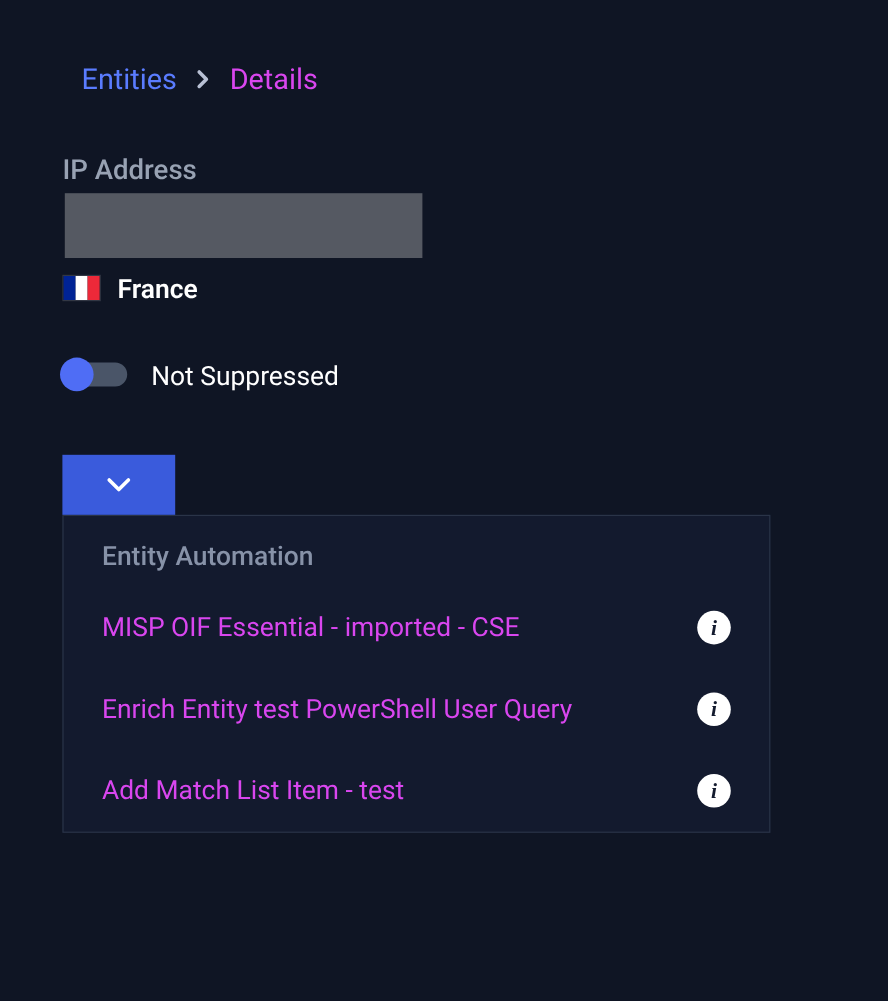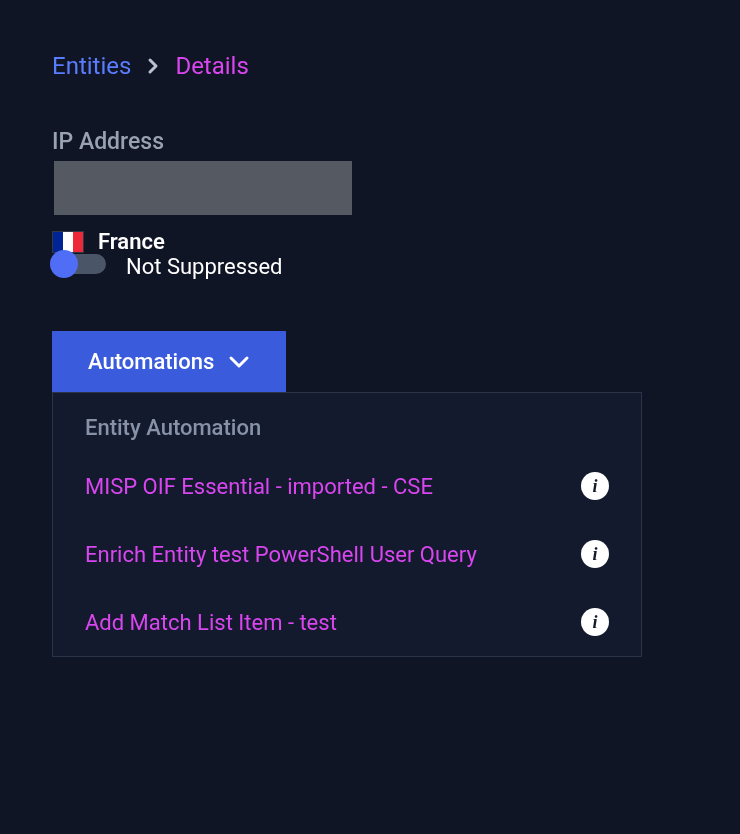--- a/index.html
+++ b/index.html
@@ -10,20 +10,21 @@
       width: 740px;
       height: 834px;
       padding: 52px;
     }
     .breadcrumb {
       display: flex;
       align-items: center;
       gap: 16px;
       font-size: 24px;
       margin-bottom: 48px;
+      margin-left: 16px;
     }
     .breadcrumb-link {
       color: #5a7cff;
       cursor: pointer;
     }
     .breadcrumb-chevron {
       color: #b8c0d4;
       display: flex;
       align-items: center;
     }
@@ -49,22 +50,22 @@
     }
     .ip-redacted {
       background: #555962;
       width: 298px;
       height: 54px;
       margin-left: 2px;
       margin-bottom: -4px;
     }
     .country-row {
       display: flex;
-      align-items: center;
       gap: 14px;
+      margin-bottom: 48px;
     }
     .flag {
       width: 32px;
       height: 22px;
       display: flex;
       border: 1px solid rgba(255,255,255,0.15);
     }
     .flag-stripe {
       flex: 1;
       height: 100%;
@@ -189,21 +190,20 @@
 </div>
 
 <div class="toggle-row">
   <div class="toggle">
     <div class="toggle-knob"></div>
   </div>
   <span class="toggle-label">Not Suppressed</span>
 </div>
 
 <button class="automations-button">
-  <span>Automations</span>
   <span class="chevron-down">
     <svg width="22" height="14" viewBox="0 0 22 14" fill="none" stroke="currentColor" stroke-width="3" stroke-linecap="round" stroke-linejoin="round">
         <polyline points="3,3 11,11 19,3"></polyline>
       </svg>
   </span>
 </button>
 
 <div class="dropdown-panel">
   <div class="dropdown-header">Entity Automation</div>
   <div class="dropdown-item">

